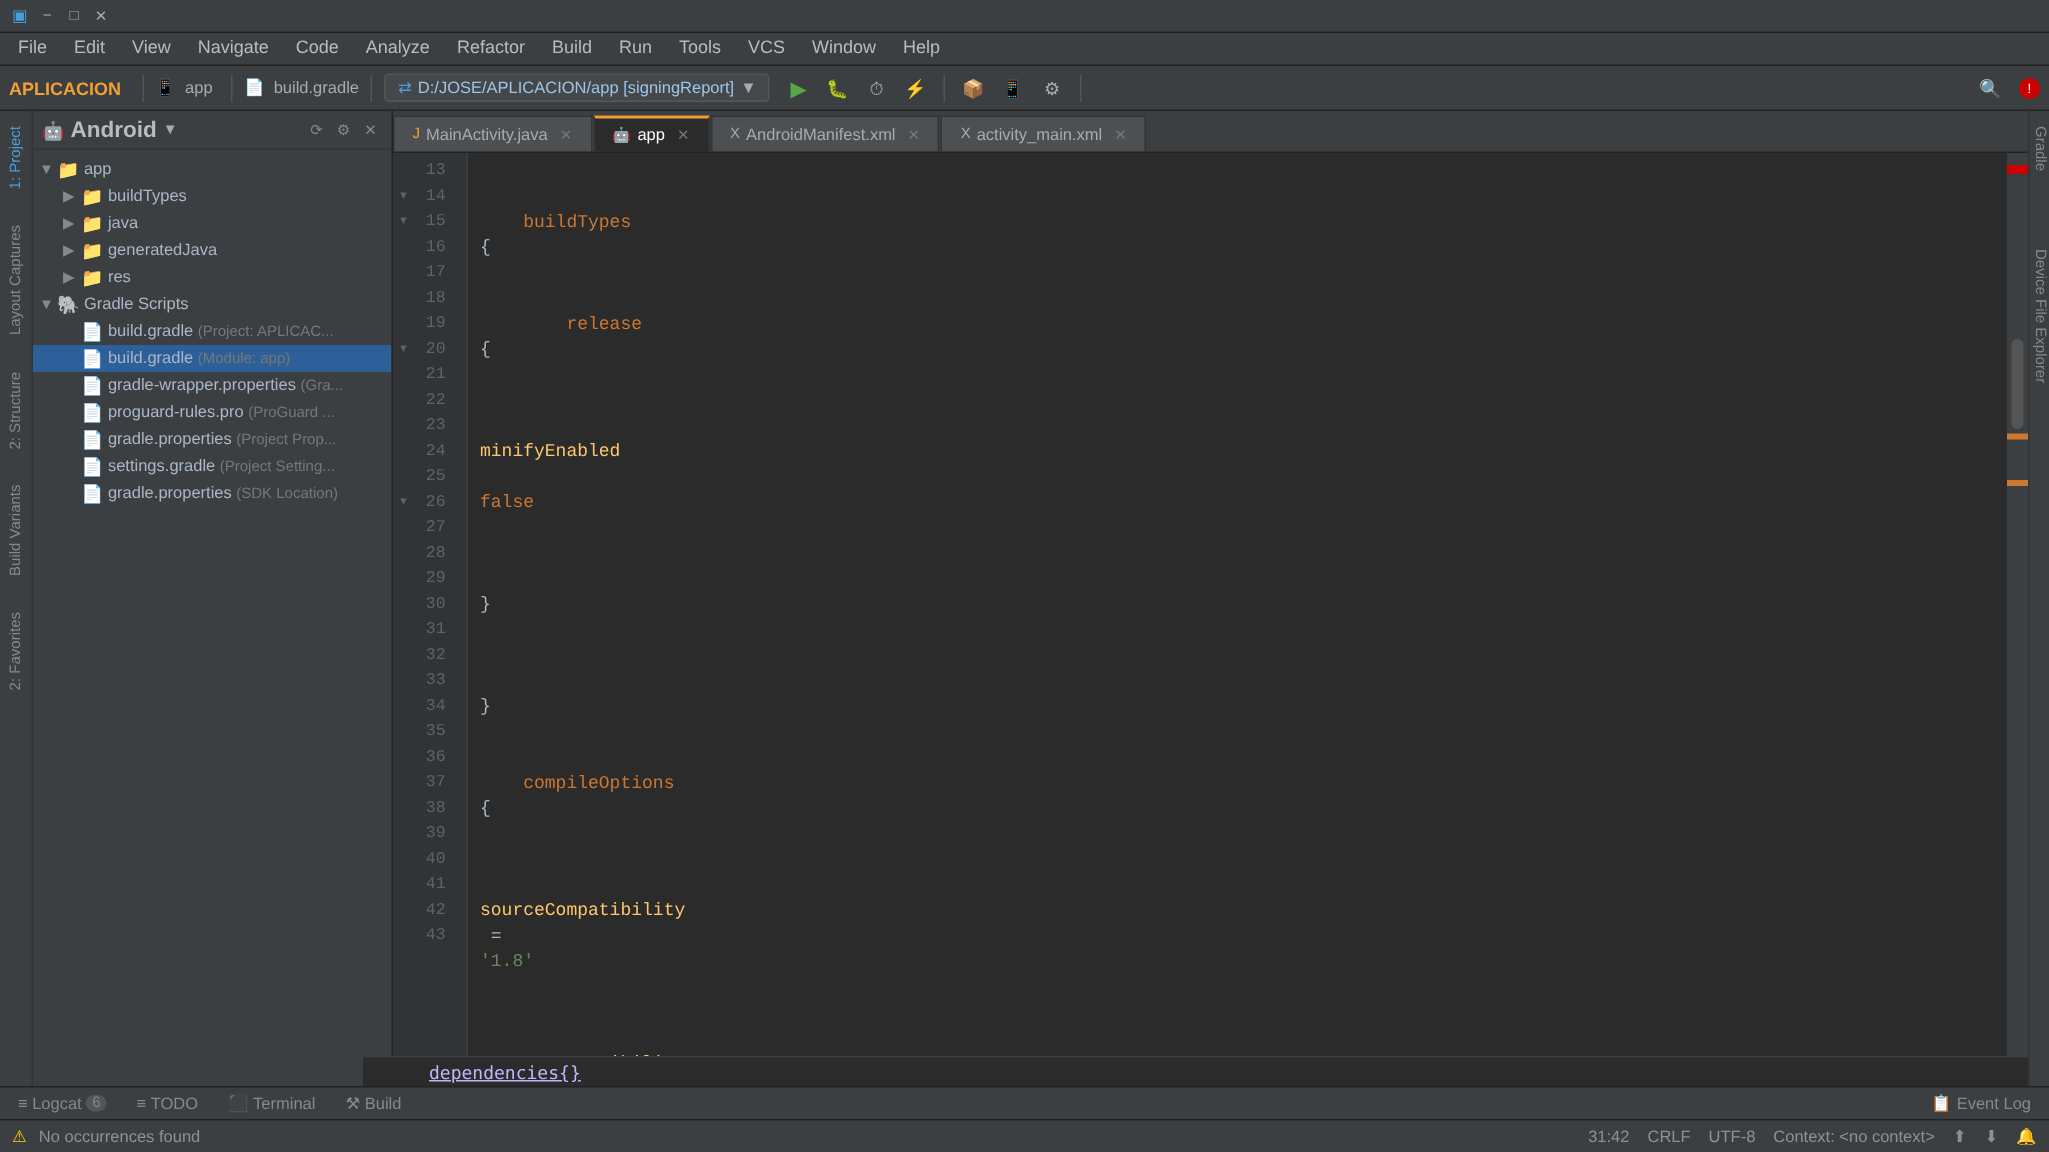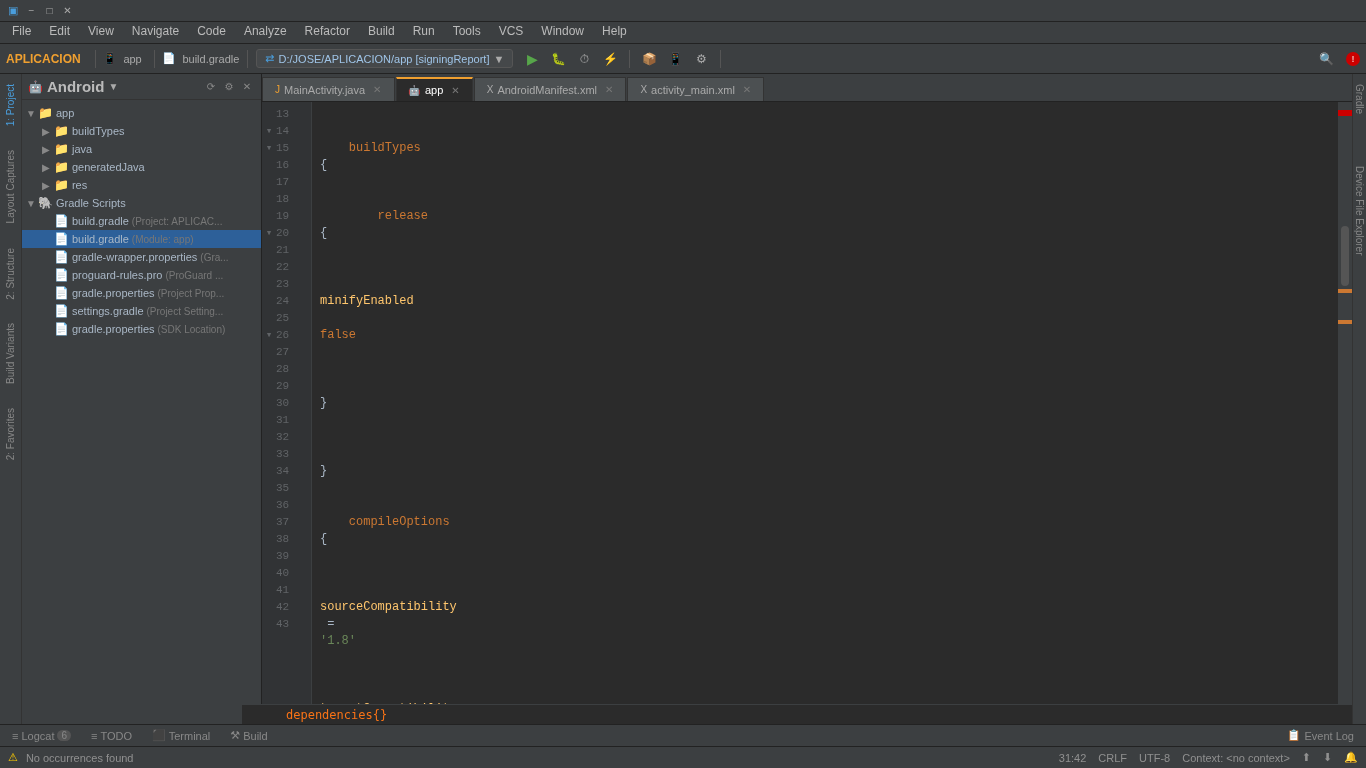--- a/index.html
+++ b/index.html
@@ -146,21 +146,21 @@
       overflow: hidden;
       background: #2b2b2b;
       font-family: 'Consolas', 'Courier New', monospace;
       font-size: 12px;
     }
     #line-numbers {
       width: 36px;
       background: #313335;
       color: #606366;
       padding: 4px 0;
-      text-align: left;
+      text-align: center;
       padding-right: 6px;
       border-right: 1px solid #3c3f41;
       overflow: hidden;
       user-select: none;
       font-size: 11px;
       line-height: 17px;
     }
     #code-content {
       flex: 1;
       padding: 4px 8px;
@@ -616,14 +616,14 @@
     <span class="status-item">CRLF</span>
     <span class="status-item">UTF-8</span>
     <span class="status-item">Context: &lt;no context&gt;</span>
     <span class="status-item">⬆</span>
     <span class="status-item">⬇</span>
     <span class="status-item">🔔</span>
   </div>
 </div>
 
 <div style="position:fixed; bottom:44px; left:242px; right:14px; height:20px; background:#2b2b2b; display:flex; align-items:center; padding-left:44px; font-family:Consolas,monospace; font-size:12px; border-top:1px solid #3c3f41;">
-  <span style="color:#f97316;">dependencies{}</span>
+  <span style="color:#c4b5fd;text-decoration:underline;">dependencies{}</span>
 </div>
 
 </body></html>

